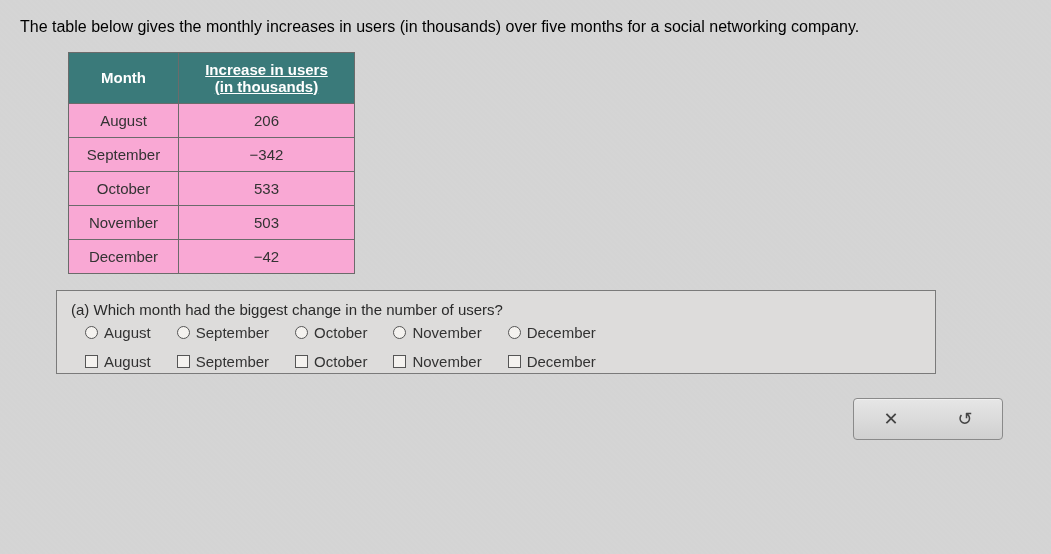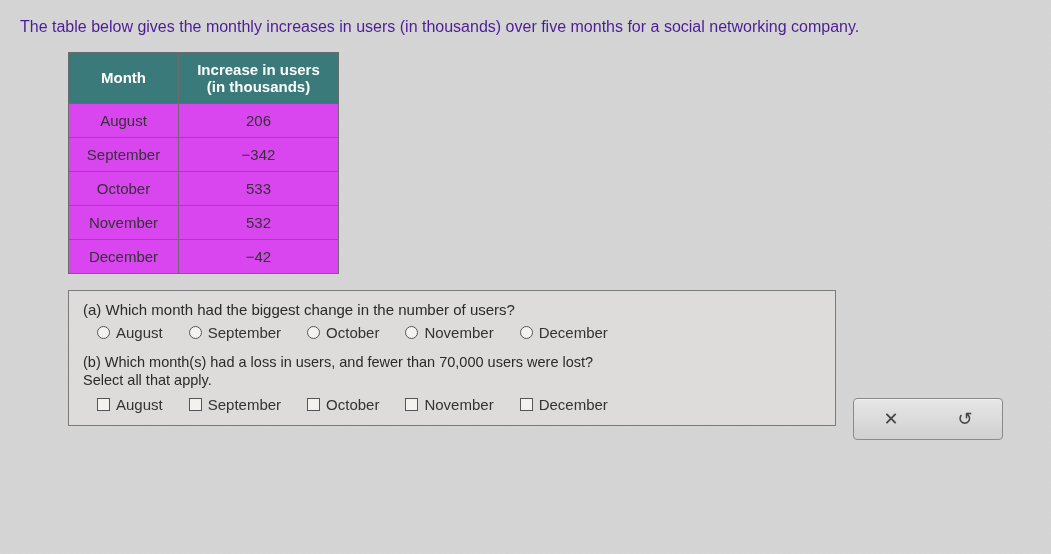--- a/index.html
+++ b/index.html
@@ -9,46 +9,46 @@
       background-image: 
         repeating-linear-gradient(45deg, rgba(255,255,255,0.02) 0, rgba(255,255,255,0.02) 2px, transparent 2px, transparent 4px);
       color: #333;
       width: 1051px;
       height: 554px;
       padding: 14px 20px;
       font-size: 16px;
       position: relative;
     }
     .intro { margin-bottom: 10px; line-height: 1.6; }
-    .intro p { color: #4c1d95; }
+    .intro p { color: #000000; }
     .table-wrap { margin: 12px 0 16px 48px; }
     table.data {
       border-collapse: collapse;
-      background: #d946ef;
+      background: #f9a8d4;
     }
     table.data th, table.data td {
       border: 1px solid #6b6b6b;
       padding: 8px 12px;
       text-align: center;
       font-size: 15px;
     }
     table.data th {
       background: #3a7a7a;
       color: #fff;
       font-weight: bold;
       padding: 8px 10px;
     }
     table.data th:first-child { width: 110px; }
-    table.data th:last-child { width: 160px; }
+    table.data th:last-child { width: 176px; text-decoration: underline; }
     table.data td { color: #333; }
     .qbox {
       border: 1px solid #7a7a7a;
-      margin-left: 48px;
-      width: 768px;
-      padding: 10px 14px 12px;
+      margin-left: 36px;
+      width: 880px;
+      padding: 10px 14px 3px;
       background: rgba(230,228,225,0.5);
     }
     .q { margin-bottom: 6px; color: #2a2a2a; font-size: 15px; }
     .opts { display: flex; gap: 26px; margin: 6px 0 12px 14px; align-items: center; font-size: 15px; }
     .opt { display: flex; align-items: center; gap: 6px; cursor: pointer; }
     .radio {
       width: 13px; height: 13px; border: 1.5px solid #555; border-radius: 50%;
       display: inline-block; background: #f4f2ef;
     }
     .check {
@@ -100,21 +100,21 @@
       <tr>
         <td>September</td>
         <td>−342</td>
       </tr>
       <tr>
         <td>October</td>
         <td>533</td>
       </tr>
       <tr>
         <td>November</td>
-        <td>532</td>
+        <td>503</td>
       </tr>
       <tr>
         <td>December</td>
         <td>−42</td>
       </tr>
     </tbody>
   </table>
 </div>
 
 <div class="qbox">
@@ -135,24 +135,20 @@
     <label class="opt">
         <span class="radio"></span>
         <span>November</span>
       </label>
     <label class="opt">
         <span class="radio"></span>
         <span>December</span>
       </label>
   </div>
 
-  <div class="q sub">
-    <span>(b) Which month(s) had a loss in users, and fewer than 70,000 users were lost?</span><br>
-    <span>Select all that apply.</span>
-  </div>
   <div class="opts" style="margin-bottom:0;">
     <label class="opt">
         <span class="check"></span>
         <span>August</span>
       </label>
     <label class="opt">
         <span class="check"></span>
         <span>September</span>
       </label>
     <label class="opt">

